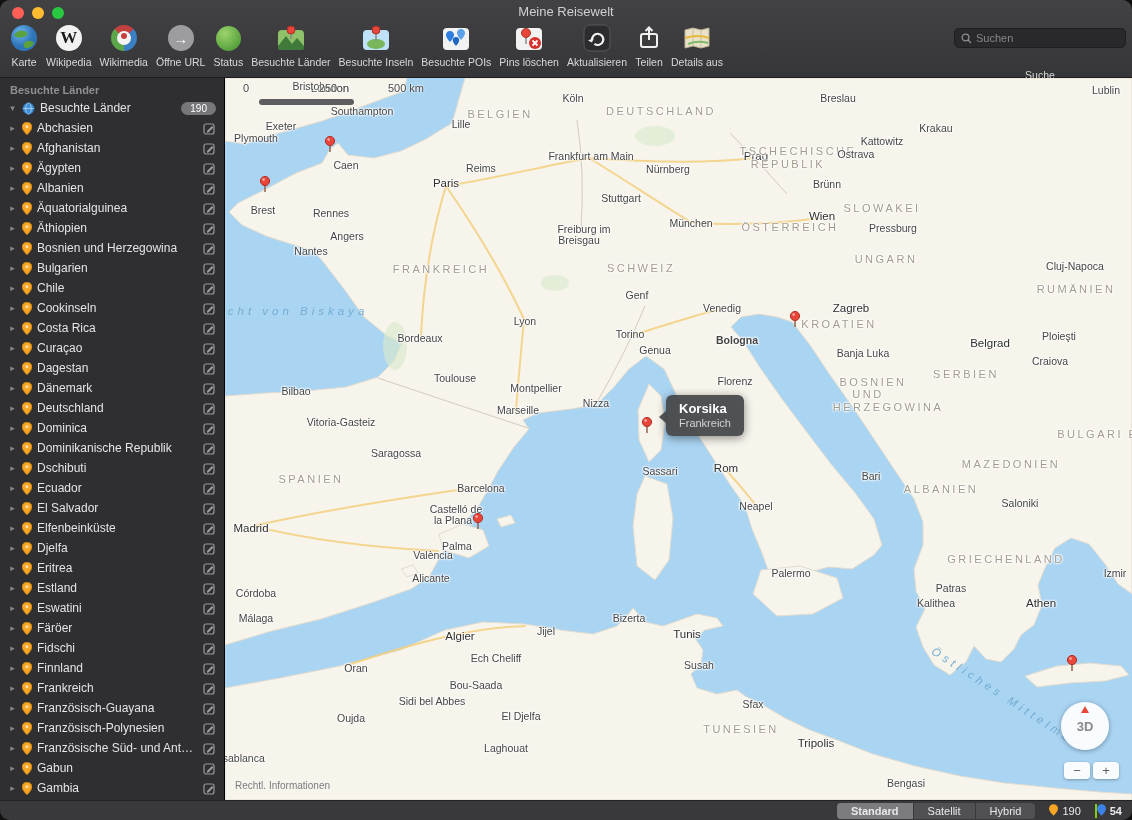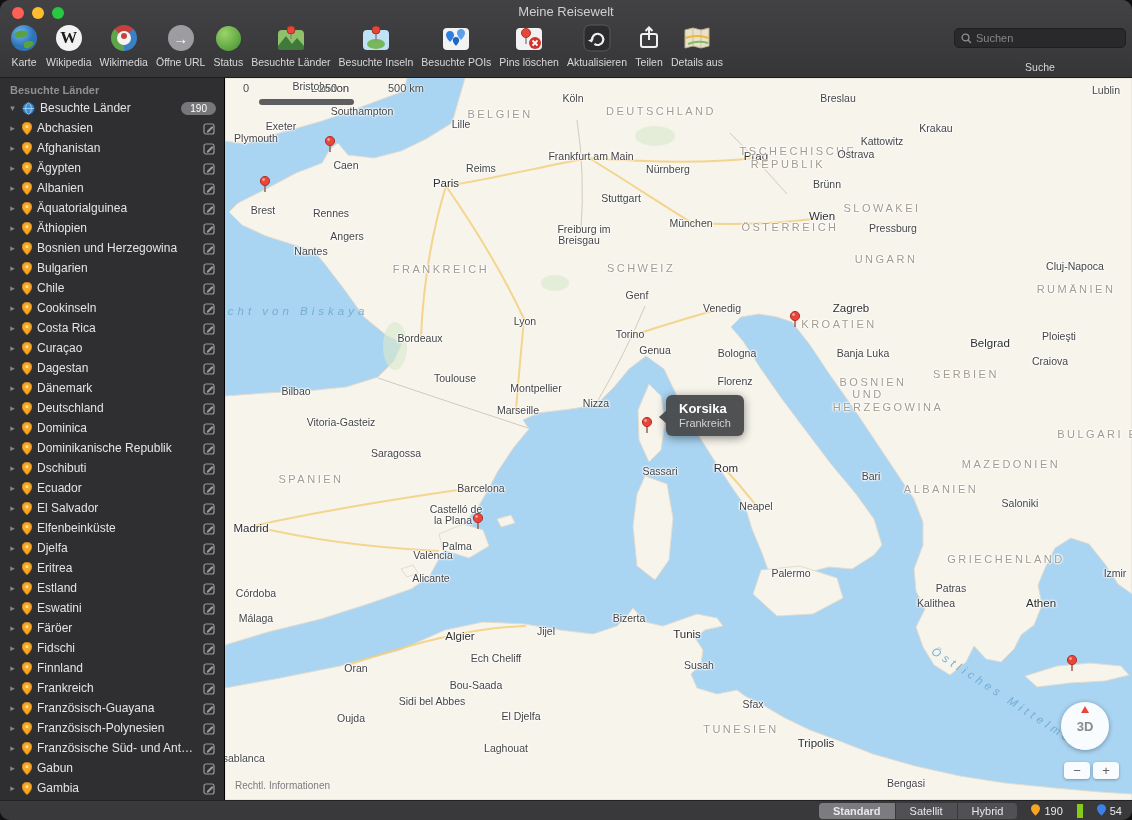--- a/index.html
+++ b/index.html
@@ -19,21 +19,21 @@
   .toolbar-items{display:flex;align-items:flex-start;}
   .tool{display:flex;flex-direction:column;align-items:center;gap:2px;padding:0 4px;cursor:default;}
   .tool .ic{height:32px;display:flex;align-items:center;justify-content:center;}
   .tlabel{font-size:10.5px;color:#d8d8da;white-space:nowrap;}
   .wicon{width:26px;height:26px;border-radius:50%;background:#f2f2f2;color:#1b1b1b;font-family:"Liberation Serif",serif;font-weight:bold;font-size:17px;display:flex;align-items:center;justify-content:center;}
   .wmicon{width:26px;height:26px;border-radius:50%;position:relative;background:conic-gradient(from 315deg,#c5413f 0 90deg,#3b7fc4 90deg 225deg,#5da54a 225deg 360deg);}
   .wmicon:before{content:"";position:absolute;inset:6px;border-radius:50%;background:#f4f4f4;}
   .wmicon:after{content:"";position:absolute;left:10px;top:8px;width:6px;height:6px;border-radius:50%;background:#c5413f;}
   .urlicon{width:26px;height:26px;border-radius:50%;background:#9d9da1;color:#fff;font-size:15px;font-weight:bold;display:flex;align-items:center;justify-content:center;}
   .statusicon{width:25px;height:25px;border-radius:50%;background:radial-gradient(circle at 35% 30%,#9bd36a,#3f8f2e);}
-  .searchwrap{margin-left:auto;display:flex;flex-direction:column;align-items:center;gap:13px;padding-top:6px;flex:0 0 auto;}
+  .searchwrap{margin-left:auto;display:flex;flex-direction:column;align-items:center;gap:21px;padding-top:6px;flex:0 0 auto;}
   .searchfield{width:172px;height:20px;background:#29292b;border:1px solid #1f1f21;border-radius:5px;display:flex;align-items:center;padding:0 6px;gap:4px;}
   .searchfield input{background:transparent;border:none;outline:none;color:#d0d0d0;font-size:11px;width:140px;font-family:"Liberation Sans",sans-serif;}
   .searchfield input::placeholder{color:#86868b;}
 
   
   .body{flex:1;display:flex;min-height:0;}
   .sidebar{width:225px;flex:0 0 auto;background:#2f2f31;border-right:1px solid #000;overflow:hidden;}
   .side-header{color:#8f8f94;font-size:11px;font-weight:bold;padding:6px 10px 2px;}
   .side-row{height:20px;display:flex;align-items:center;gap:5px;padding:0 8px 0 8px;color:#e4e4e6;font-size:12px;cursor:default;}
   .side-row .chev{color:#87878c;font-size:9px;width:9px;text-align:center;flex:0 0 auto;}
@@ -70,21 +70,21 @@
   .zbtn{width:26px;height:17px;background:rgba(255,255,255,.92);border-radius:4px;color:#606065;display:flex;align-items:center;justify-content:center;font-size:13px;box-shadow:0 1px 3px rgba(0,0,0,.3);}
   .legal{position:absolute;left:10px;top:702px;font-size:10px;color:#7c7c80;}
 
   
   .bottombar{height:20px;flex:0 0 auto;background:#39393b;border-top:1px solid #222;display:flex;align-items:center;justify-content:flex-end;gap:14px;padding:0 10px;}
   .seg{display:flex;height:16px;border-radius:4px;overflow:hidden;background:#515155;}
   .seg .s{padding:0 14px;font-size:11px;color:#e9e9eb;display:flex;align-items:center;border-right:1px solid #39393b;}
   .seg .s:last-child{border-right:none;}
   .seg .s.sel{background:#7c7c80;font-weight:bold;}
   .count{display:flex;align-items:center;gap:4px;color:#e9e9eb;font-size:11px;}
-  .count.sep{border-left:6px solid #84cc16;padding-left:14px;}
+  .count.sep{border-left:2px solid #84cc16;font-weight:bold;}
 </style>
 </head>
 <body>
 
 <div class="window">
 
   <div class="header">
     <div class="titlebar">
       <div class="lights">
         <span class="light red"></span>
@@ -859,21 +859,21 @@
           <div class="map-label city" style="left: 86px; top: 173px;">Nantes</div>
           <div class="map-label city" style="left: 359px; top: 151px;">Freiburg im</div>
           <div class="map-label city" style="left: 354px; top: 162px;">Breisgau</div>
           <div class="map-label country" style="left: 416px; top: 190px;">SCHWEIZ</div>
           <div class="map-label country" style="left: 216px; top: 191px;">FRANKREICH</div>
           <div class="map-label city" style="left: 412px; top: 217px;">Genf</div>
           <div class="map-label city" style="left: 300px; top: 243px;">Lyon</div>
           <div class="map-label city" style="left: 405px; top: 256px;">Torino</div>
           <div class="map-label city" style="left: 430px; top: 272px;">Genua</div>
           <div class="map-label city" style="left: 497px; top: 230px;">Venedig</div>
-          <div class="map-label city" style="left: 512px; top: 275px;">Bologna</div>
+          <div class="map-label city" style="left: 512px; top: 262px; font-weight: bold;">Bologna</div>
           <div class="map-label city" style="left: 510px; top: 303px;">Florenz</div>
           <div class="map-label capital" style="left: 626px; top: 230px;">Zagreb</div>
           <div class="map-label country" style="left: 614px; top: 246px;">KROATIEN</div>
           <div class="map-label city" style="left: 638px; top: 275px;">Banja Luka</div>
           <div class="map-label capital" style="left: 765px; top: 265px;">Belgrad</div>
           <div class="map-label city" style="left: 810px; top: 258px; padding-left: 48px;">Ploieşti</div>
           <div class="map-label city" style="left: 825px; top: 283px;">Craiova</div>
           <div class="map-label city" style="left: 850px; top: 188px;">Cluj-Napoca</div>
           <div class="map-label country" style="left: 851px; top: 211px;">RUMÄNIEN</div>
           <div class="map-label country" style="left: 741px; top: 296px;">SERBIEN</div>

